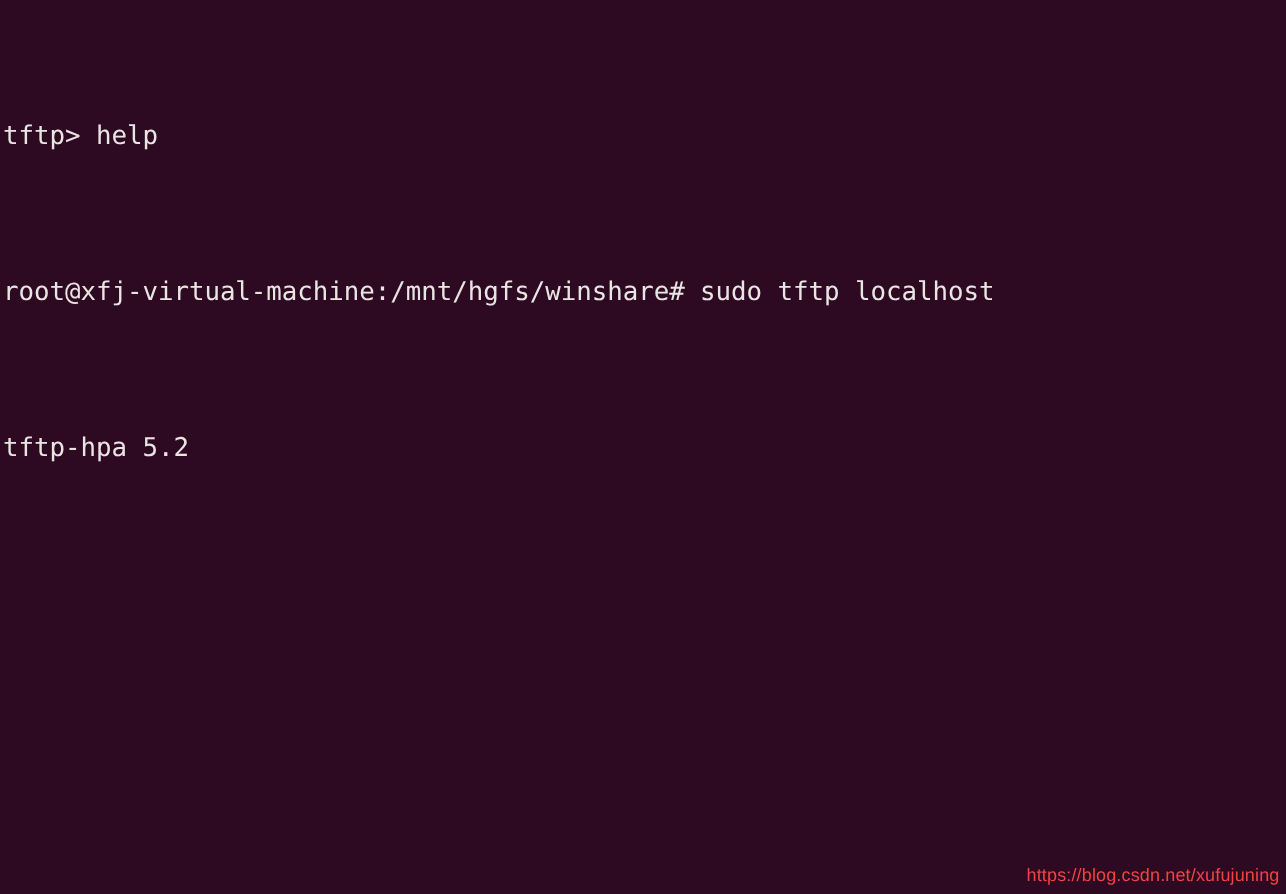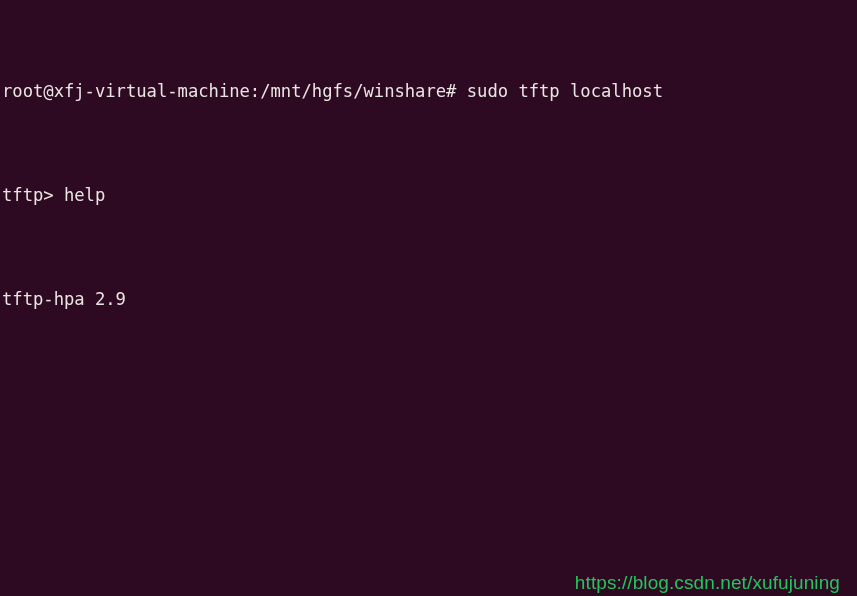--- a/index.html
+++ b/index.html
@@ -30,42 +30,42 @@
   .line {
     height: 26px;
     white-space: pre;
     letter-spacing: -0.02px;
   }
   .line.blank {
     height: 26px;
   }
   #watermark {
     position: absolute;
-    right: 17px;
+    right: 4px;
     bottom: 5px;
     font-family: "Liberation Sans", "DejaVu Sans", sans-serif;
-    font-size: 19px;
+    font-size: 12px;
     line-height: 16px;
-    color: #22c55e;
+    color: #ef4444;
     letter-spacing: 0.1px;
     white-space: pre;
   }
 </style>
 </head>
 <body>
 
 <div id="terminal">
 
   <div class="screen">
 
+    <div class="line">tftp&gt; help</div>
+
     <div class="line">root@xfj-virtual-machine:/mnt/hgfs/winshare# sudo tftp localhost</div>
 
-    <div class="line">tftp&gt; help</div>
-
-    <div class="line">tftp-hpa 2.9</div>
+    <div class="line">tftp-hpa 5.2</div>
 
 
     <div class="line blank"></div>
 
     
 
     
 
     
 

